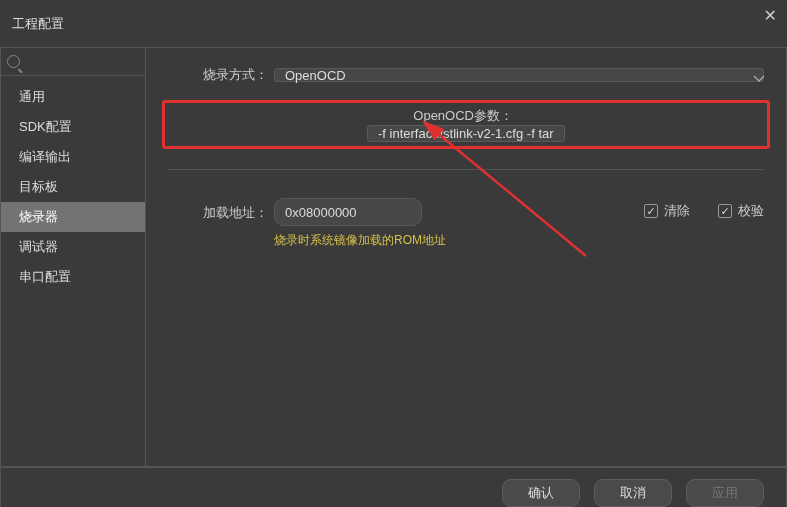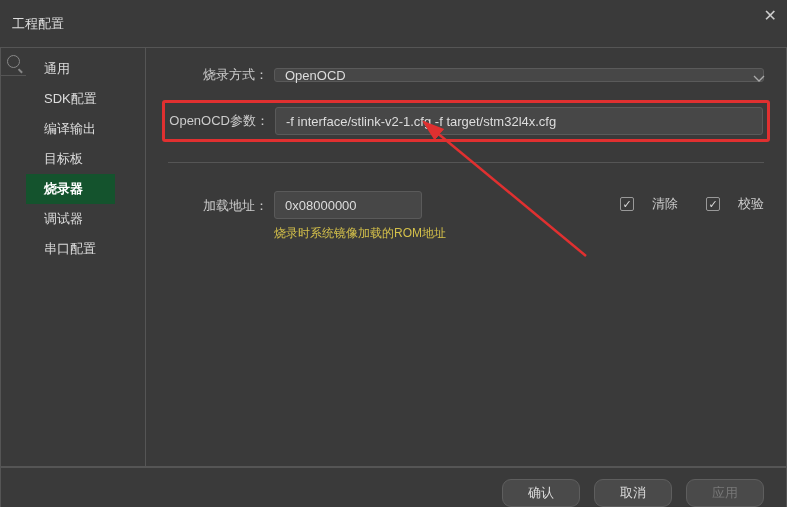--- a/index.html
+++ b/index.html
@@ -34,20 +34,21 @@
     .body {
       display: flex;
       height: calc(507px - 36px - 52px);
       border: 1px solid #555;
       border-top: none;
     }
     .sidebar {
       width: 145px;
       border-right: 1px solid #555;
       display: flex;
+      flex-direction: column;
     }
     .search {
       height: 28px;
       border-bottom: 1px solid #555;
       display: flex;
       align-items: center;
       padding: 0 6px;
       position: relative;
     }
     .search-icon {
@@ -68,22 +69,21 @@
     }
     .sidebar-items { padding-top: 6px; }
     .sidebar-item {
       padding: 6px 18px;
       color: #ddd;
       cursor: pointer;
       font-size: 13px;
     }
     .sidebar-item.selected {
       color: #fff;
-      background: #14532d;
-      font-weight: bold;
+      background: #737373;
     }
     .main {
       flex: 1;
       padding: 18px 22px;
       position: relative;
     }
     .row {
       display: flex;
       align-items: center;
       margin-bottom: 16px;
@@ -113,21 +113,21 @@
       right: 10px;
       width: 0; height: 0;
     }
     .chevron svg { display: block; }
     .highlight-row {
       border: 3px solid #e03030;
       border-radius: 3px;
       padding: 4px;
       margin: 8px -6px 20px -6px;
     }
-    .highlight-row .row { margin-bottom: 0; }
+    .highlight-row .row { margin-bottom: 0; flex-direction: column; }
     .text-input {
       flex: 1;
       height: 28px;
       background: #474747;
       border: 1px solid #5a5a5a;
       border-radius: 3px;
       padding: 0 10px;
       color: #ddd;
       font-size: 13px;
     }
@@ -136,41 +136,41 @@
       border-top: 1px solid #555;
       margin: 18px 0 28px 0;
     }
     .loadrow { display: flex; align-items: flex-start; }
     .loadrow .label { padding-top: 6px; }
     .num-input {
       width: 148px;
       height: 28px;
       background: #474747;
       border: 1px solid #5a5a5a;
-      border-radius: 3px;
+      border-radius: 10px;
       padding: 0 10px;
       color: #ddd;
       font-size: 13px;
     }
     .hint {
       color: #d4c04a;
       font-size: 12px;
       margin-top: 6px;
     }
     .check-group {
       display: flex;
       gap: 28px;
       margin-left: auto;
       align-items: center;
       padding-top: 4px;
     }
     .chk {
       display: flex;
       align-items: center;
-      gap: 18px;
+      gap: 6px;
       cursor: pointer;
       justify-content: flex-end;
     }
     .chkbox {
       width: 14px;
       height: 14px;
       border: 1.5px solid #999;
       border-radius: 2px;
       display: flex;
       align-items: center;

